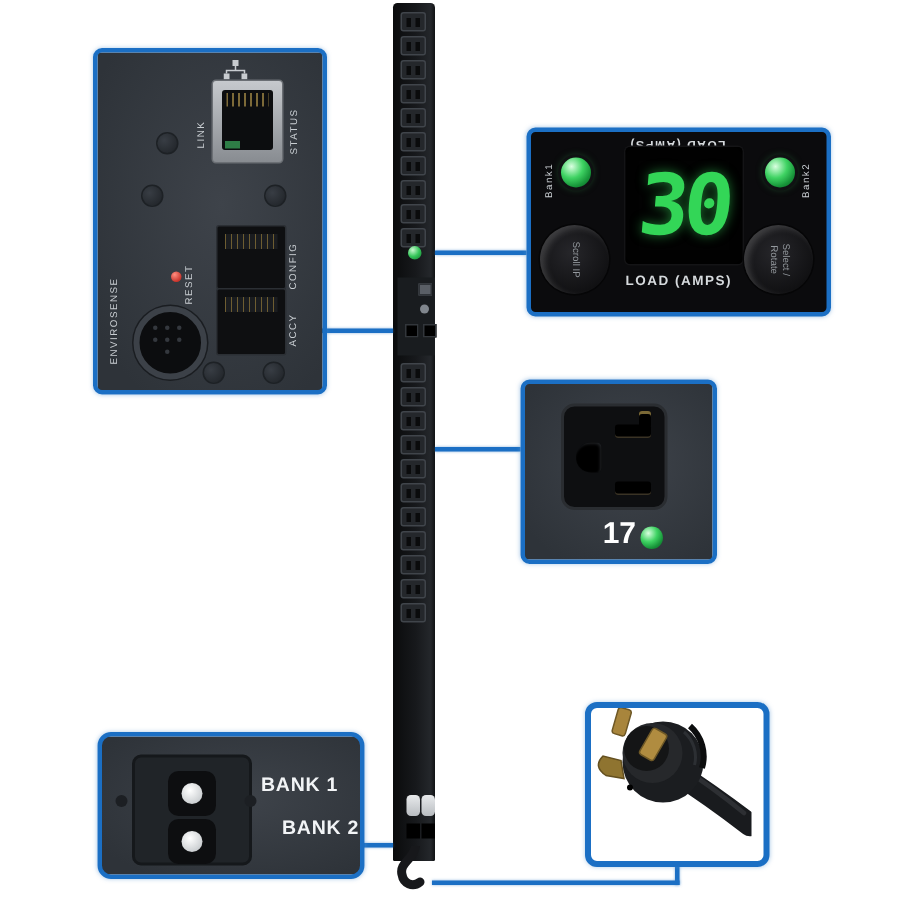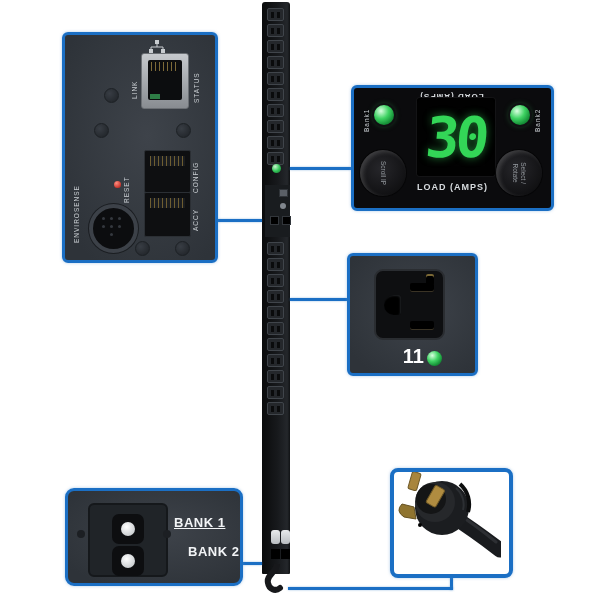--- a/index.html
+++ b/index.html
@@ -202,34 +202,34 @@
   </div>
 </div>
 
 <div class="panel" style="left:347px; top:253px; width:125px; height:117px;">
   <div class="nema-outlet" style="left:24px; top:13px; width:67px; height:67px;">
     <div class="hole hole-d" style="left:8px; top:24px; width:17px; height:20px;"></div>
     <div class="hole hole-stub" style="left:50px; top:3px; width:8px; height:10px;"></div>
     <div class="hole hole-slot" style="left:34px; top:12px; width:24px; height:9px;"></div>
     <div class="hole hole-slot" style="left:34px; top:50px; width:24px; height:9px;"></div>
   </div>
-  <div class="abs" style="left:38px; top:89px; width:36px; height:24px; color:#fff; font-weight:bold; font-size:20px; text-align:right;">11</div>
+  <div class="abs" style="left:38px; top:89px; width:36px; height:24px; color:#fff; font-weight:bold; font-size:20px; text-align:right;">17</div>
   <div class="led-green" style="left:77px; top:95px; width:15px; height:15px; box-shadow:none;"></div>
 </div>
 
 <div class="panel" style="left:65px; top:488px; width:172px; height:92px; border-radius:9px;">
   <div class="brk-module" style="left:20px; top:12px; width:76px; height:70px;">
     <div class="brk-house" style="left:22px; top:9px; width:32px; height:30px;"></div>
     <div class="brk-house" style="left:22px; top:41px; width:32px; height:30px;"></div>
     <div class="brk-btn" style="left:31px; top:17px;"></div>
     <div class="brk-btn" style="left:31px; top:49px;"></div>
   </div>
   <div class="dot-screw" style="left:9px; top:39px;"></div>
   <div class="dot-screw" style="left:95px; top:39px;"></div>
-  <div class="bank-label" style="left:106px; top:24px;text-decoration:underline;">BANK 1</div>
+  <div class="bank-label" style="left:106px; top:24px;">BANK 1</div>
   <div class="bank-label" style="left:120px; top:53px;">BANK 2</div>
 </div>
 
 <div class="plugbox" style="left:390px; top:468px; width:115px; height:102px;">
   <svg width="107" height="94" viewBox="0 0 107 94">
     <path d="M55,42 Q80,58 106,78" fill="none" stroke="#191b1e" stroke-width="15" stroke-linecap="round"></path>
     <path d="M58,38 Q80,52 102,70" fill="none" stroke="#3a3d41" stroke-width="3" stroke-linecap="round" opacity=".6"></path>
     <circle cx="48" cy="36" r="27" fill="#1b1d20"></circle>
     <path d="M66,12 A27,27 0 0 1 74,40" fill="none" stroke="#0c0d0e" stroke-width="4"></path>
     <path d="M62,16 A22,22 0 0 1 69,38" fill="none" stroke="#2c2f33" stroke-width="2"></path>

